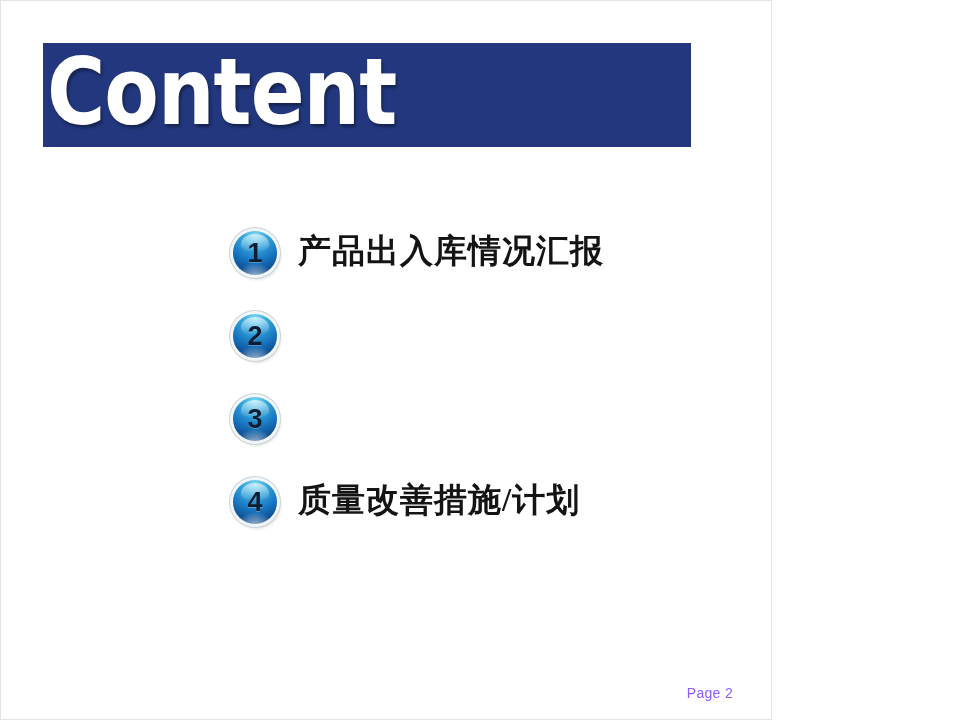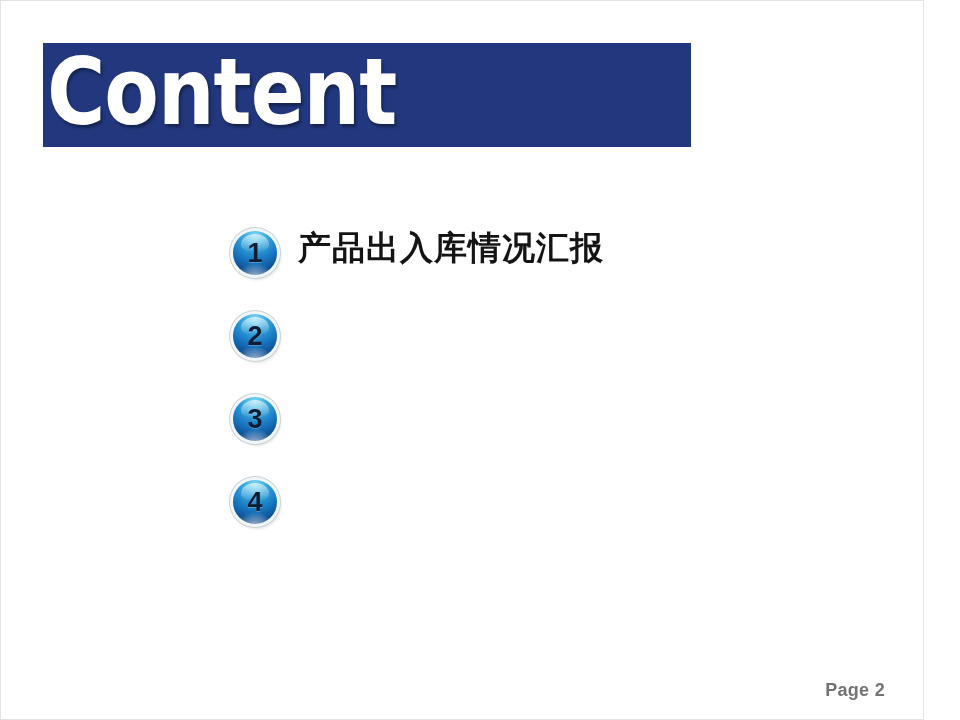--- a/index.html
+++ b/index.html
@@ -10,21 +10,21 @@
   body {
     width: 960px;
     height: 720px;
     background: #ffffff;
     font-family: "Liberation Sans", "DejaVu Sans", sans-serif;
     overflow: hidden;
   }
 
   .slide {
     position: relative;
-    width: 924px;
+    width: 772px;
     height: 720px;
     background: #ffffff;
     box-sizing: border-box;
     border: 1px solid #e3e3e3;
     overflow: hidden;
   }
 
   
   .title-banner {
     position: absolute;
@@ -106,39 +106,38 @@
     font-family: "Liberation Sans", "DejaVu Sans", sans-serif;
     font-size: 27px;
     font-weight: bold;
     color: #0b1c33;
     line-height: 1;
     text-shadow: 0 1px 0 rgba(255,255,255,0.25);
   }
 
   .item-label {
     margin-left: 21px;
-    font-family: Liberation Mono, monospace;
+    font-family: Liberation Serif, serif;
     font-size: 33px;
     font-weight: bold;
     color: #141414;
     line-height: 44px;
     white-space: nowrap;
     letter-spacing: 1px;
   }
 
   
   .page-number {
     position: absolute;
     right: 38px;
     bottom: 18px;
     font-family: "Liberation Sans", "DejaVu Sans", sans-serif;
-    font-size: 18px;
-    color: #737373;
+    font-size: 14px;
+    color: #8b5cf6;
     letter-spacing: 0.3px;
-    font-weight: bold;
   }
 </style>
 </head>
 <body>
 
 <div class="slide">
 
   <div class="title-banner">
     <div class="title-text">Content</div>
   </div>
@@ -161,19 +160,20 @@
     <div class="list-item">
       <div class="badge">
         <span class="badge-num">3</span>
       </div>
     </div>
 
     <div class="list-item">
       <div class="badge">
         <span class="badge-num">4</span>
       </div>
+      <div class="item-label">质量改善措施/计划</div>
     </div>
 
   </div>
 
   <div class="page-number">Page 2</div>
 
 </div>
 
 </body></html>

